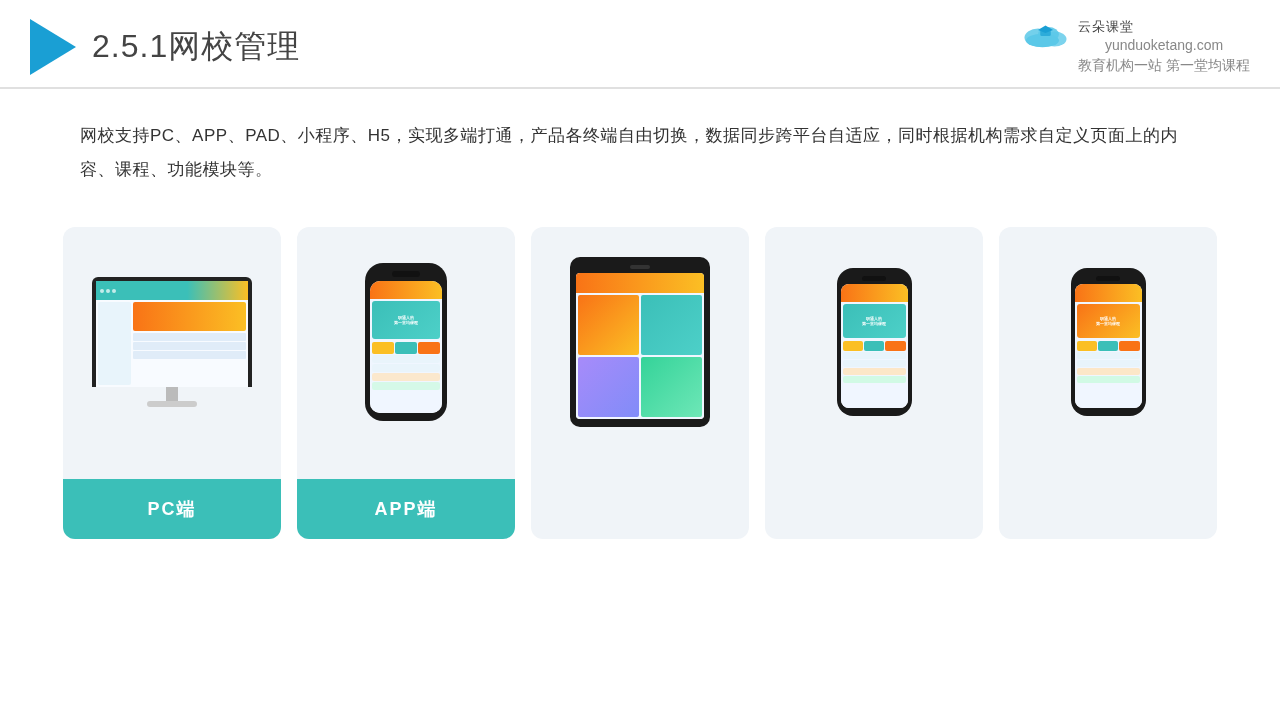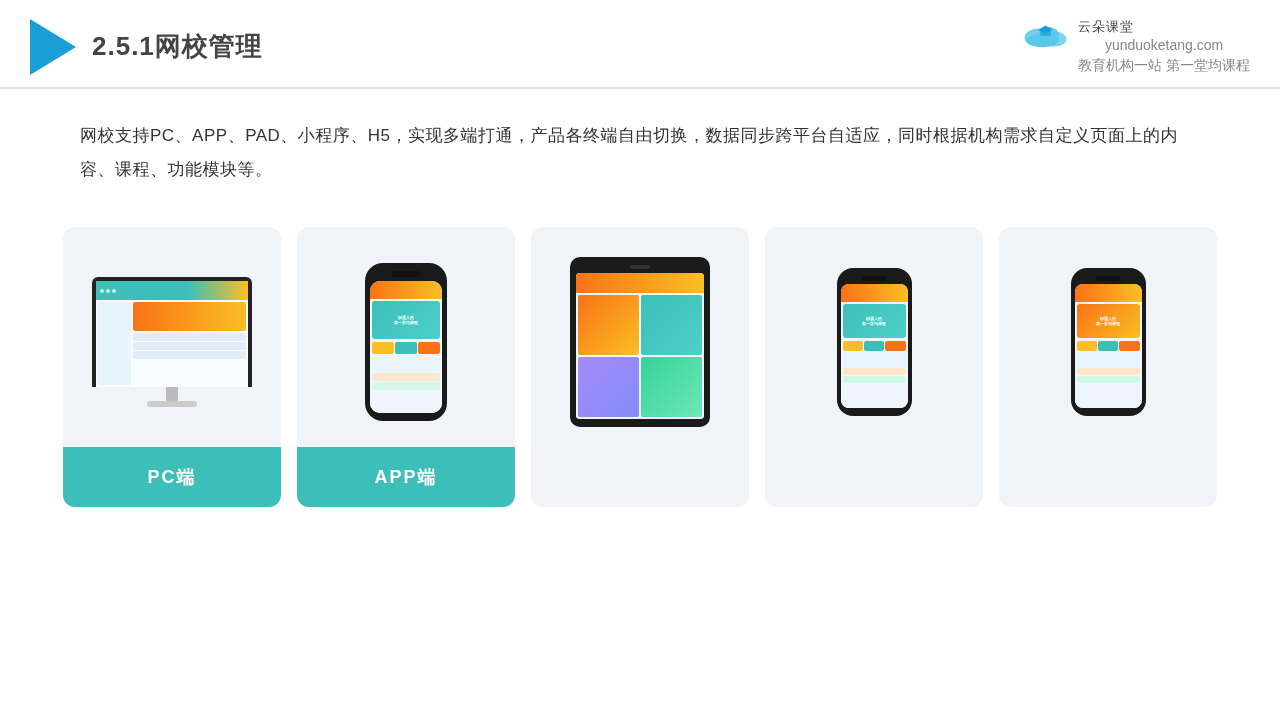--- a/index.html
+++ b/index.html
@@ -25,22 +25,22 @@
       gap: 16px;
     }
     .logo-triangle {
       width: 0;
       height: 0;
       border-top: 28px solid transparent;
       border-bottom: 28px solid transparent;
       border-left: 46px solid #1a9fd4;
     }
     .header-title {
-      font-size: 26px;
-      font-weight: bold;
+      font-size: 32px;
+      font-weight: normal;
       color: #222;
       letter-spacing: 1px;
     }
     .header-title span {
       color: #444;
     }
 
     
     .brand-logo {
       display: flex;
@@ -87,20 +87,21 @@
     }
 
     .card {
       background: #f0f4f8;
       border-radius: 12px;
       display: flex;
       flex-direction: column;
       align-items: center;
       width: 218px;
       overflow: hidden;
+      gap: 32px;
     }
 
     .card-device-area {
       width: 100%;
       height: 220px;
       display: flex;
       align-items: center;
       justify-content: center;
       padding: 20px 10px 10px;
     }

